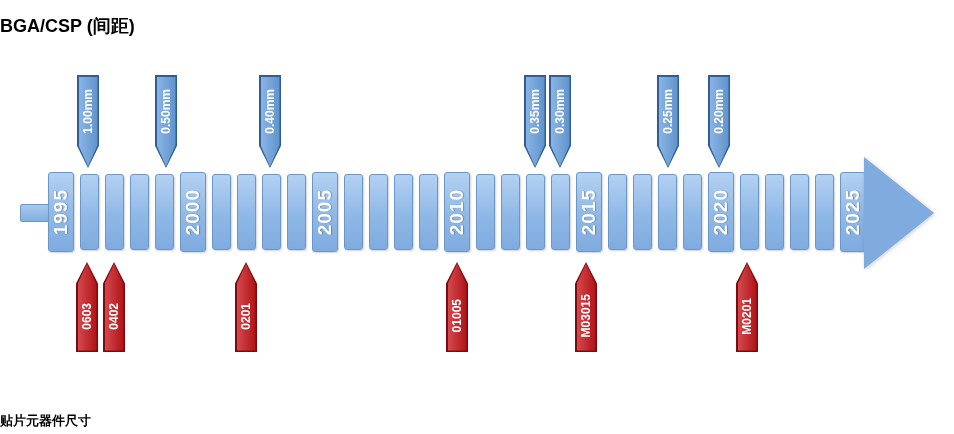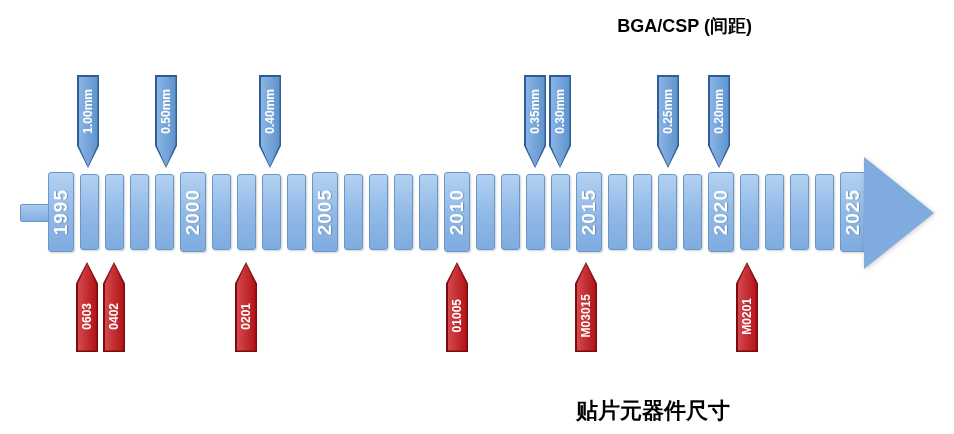--- a/index.html
+++ b/index.html
@@ -1,22 +1,22 @@
 <!DOCTYPE html>
 <html><head>
 <meta charset="utf-8">
 <style>
   html,body{margin:0;padding:0;background:#fff;}
   .canvas{
     position:relative;width:954px;height:434px;background:#ffffff;overflow:hidden;
     font-family:"Liberation Sans", sans-serif;
   }
-  .title{position:absolute;left:0;text-align:right;font-weight:bold;color:#000;}
+  .title{position:absolute;left:0;text-align:left;font-weight:bold;color:#000;}
   .top-title{top:14px;width:752px;font-size:18px;}
-  .bottom-title{top:396px;width:730px;font-size:22px;}
+  .bottom-title{top:412px;width:730px;font-size:13px;}
 
   
   .shaft-stub{
     position:absolute;left:20px;top:204px;width:33px;height:18px;
     background:linear-gradient(to bottom,#a9c9ee,#84afdf);
     border:1px solid #6b96c8;border-radius:2px;box-sizing:border-box;
   }
 
   
   .timeline{

